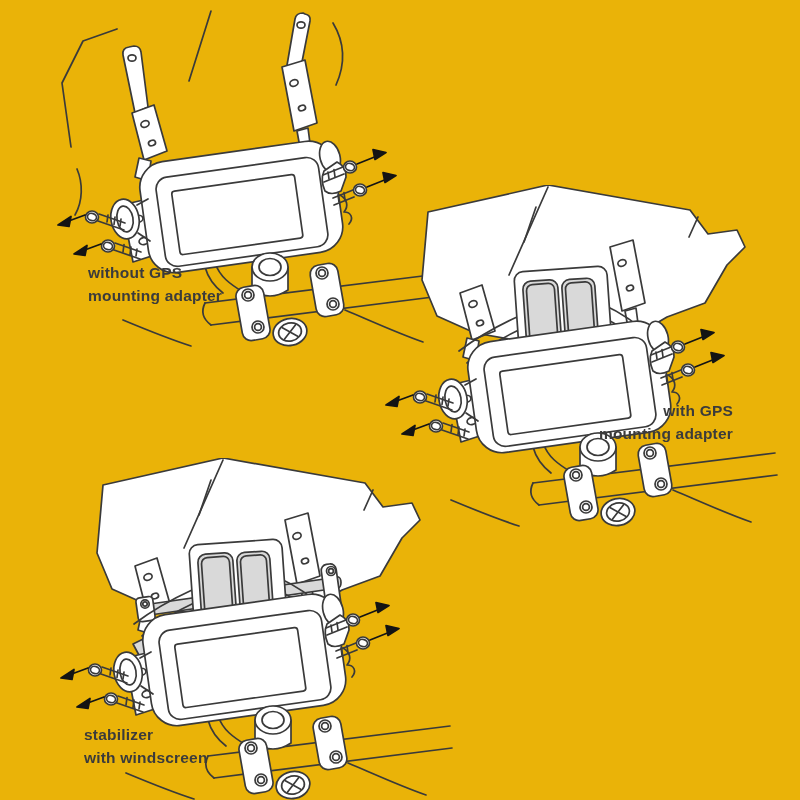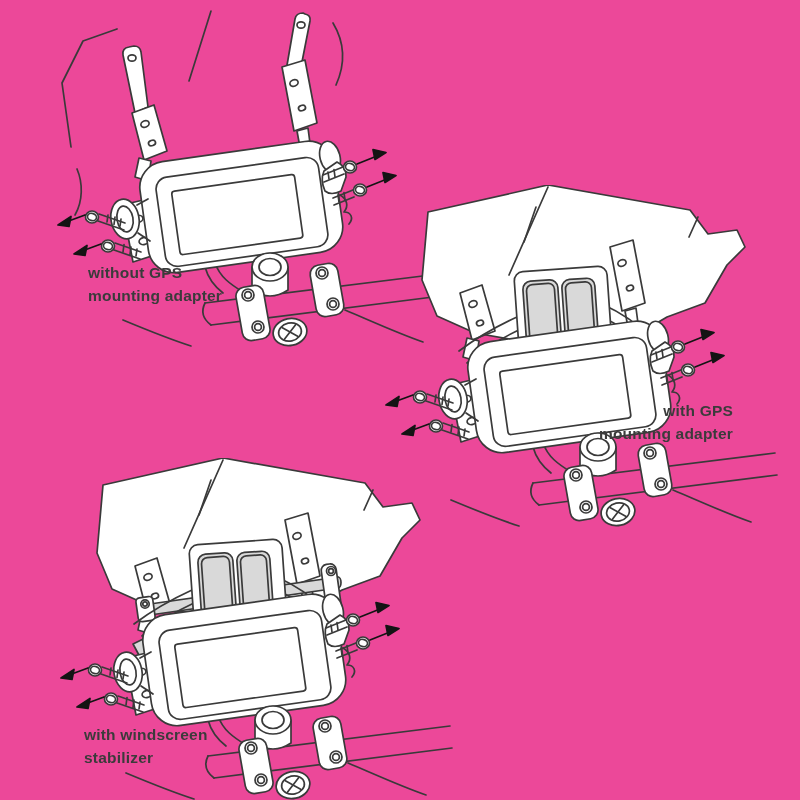--- a/index.html
+++ b/index.html
@@ -1,17 +1,17 @@
 <!DOCTYPE html>
 <html><head>
 <meta charset="utf-8">
 <style>
   html,body{margin:0;padding:0;background:#ffffff;}
   .stage{
-    position:relative;width:800px;height:800px;background:#ec4899;
+    position:relative;width:800px;height:800px;background:#eab308;
     overflow:hidden;font-family:"Liberation Sans",sans-serif;
   }
   .fig{position:absolute;margin:0;padding:0;}
   .fig svg{position:absolute;}
   .caption{
     position:absolute;font-size:15.5px;font-weight:bold;line-height:22.5px;
     color:#3b3b3b;letter-spacing:0.2px;white-space:nowrap;
   }
   .cap-line{display:block;}
   #fig1{left:50px;top:5px;width:430px;height:355px;}
@@ -229,18 +229,18 @@
 
   <figure class="fig" id="fig3">
     <svg viewBox="-20 0 420 365" width="420" height="365">
       <use href="#part-windscreen" xlink:href="#part-windscreen"></use>
       <use href="#part-wings" xlink:href="#part-wings"></use>
       <use href="#part-stabilizer" xlink:href="#part-stabilizer"></use>
       <use href="#part-adapter" xlink:href="#part-adapter"></use>
       <use href="#part-core" xlink:href="#part-core"></use>
     </svg>
     <figcaption class="caption">
+      <span class="cap-line">stabilizer</span>
       <span class="cap-line">with windscreen</span>
-      <span class="cap-line">stabilizer</span>
     </figcaption>
   </figure>
 
 </div>
 
 </body></html>

